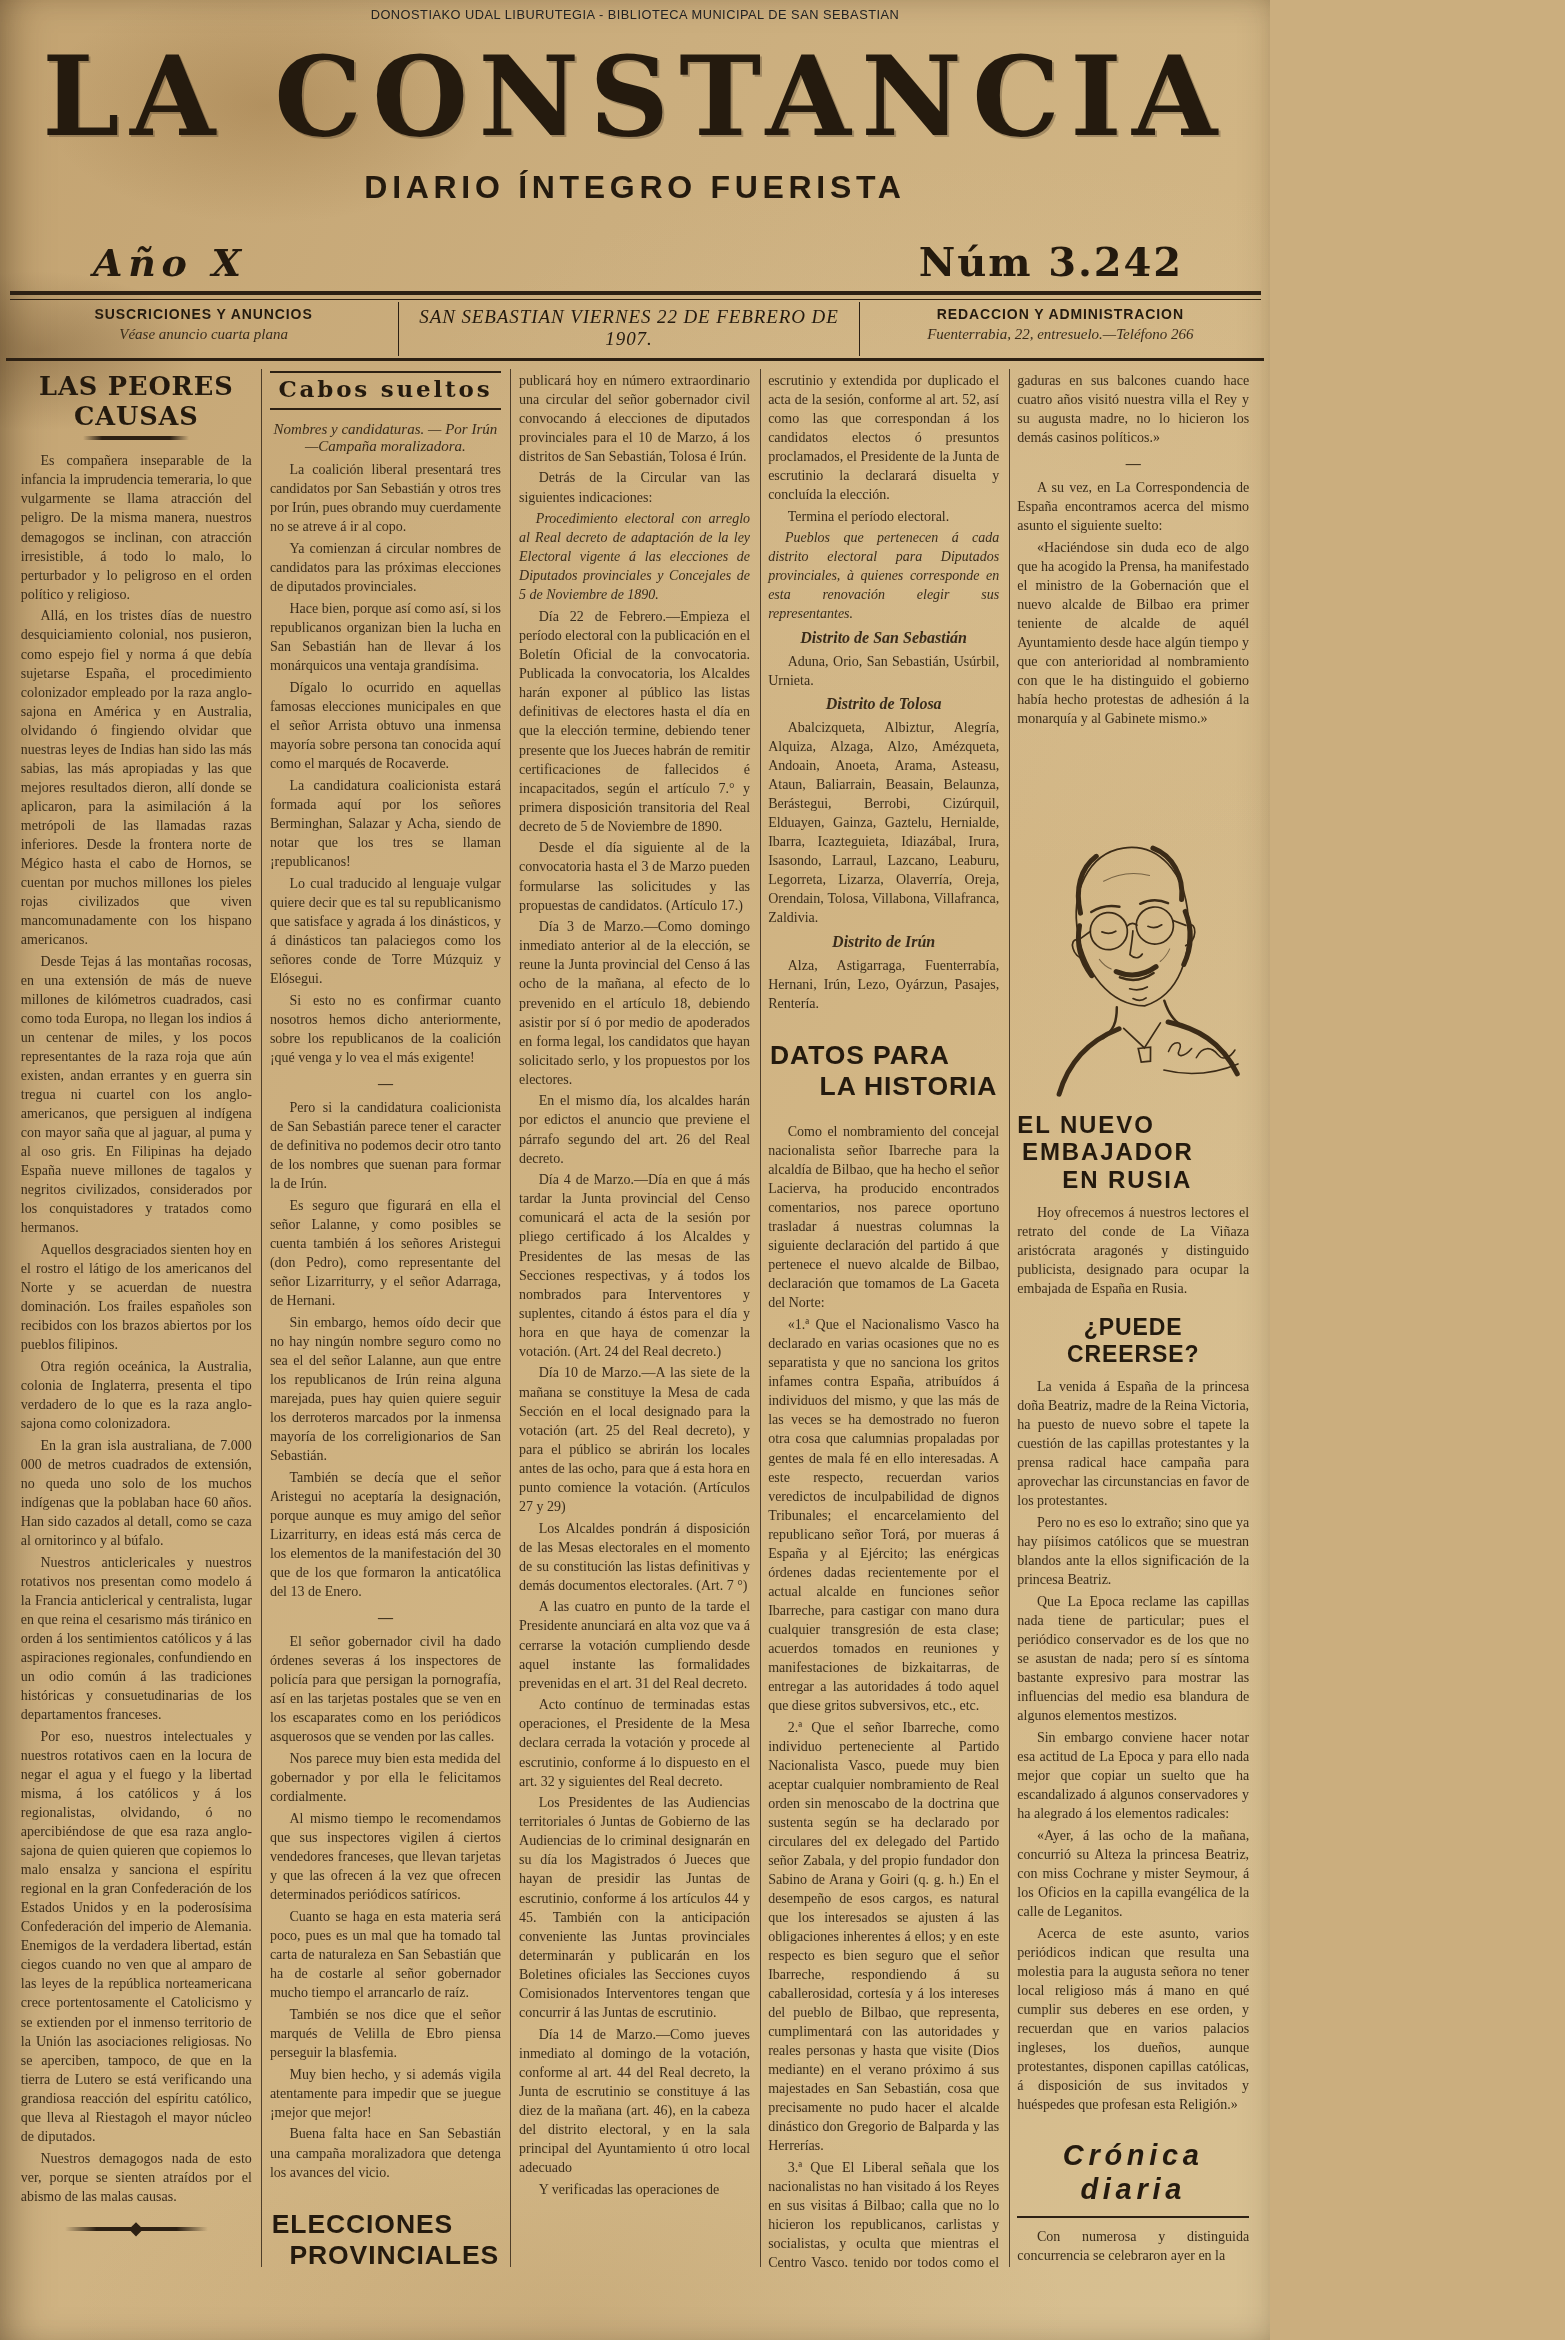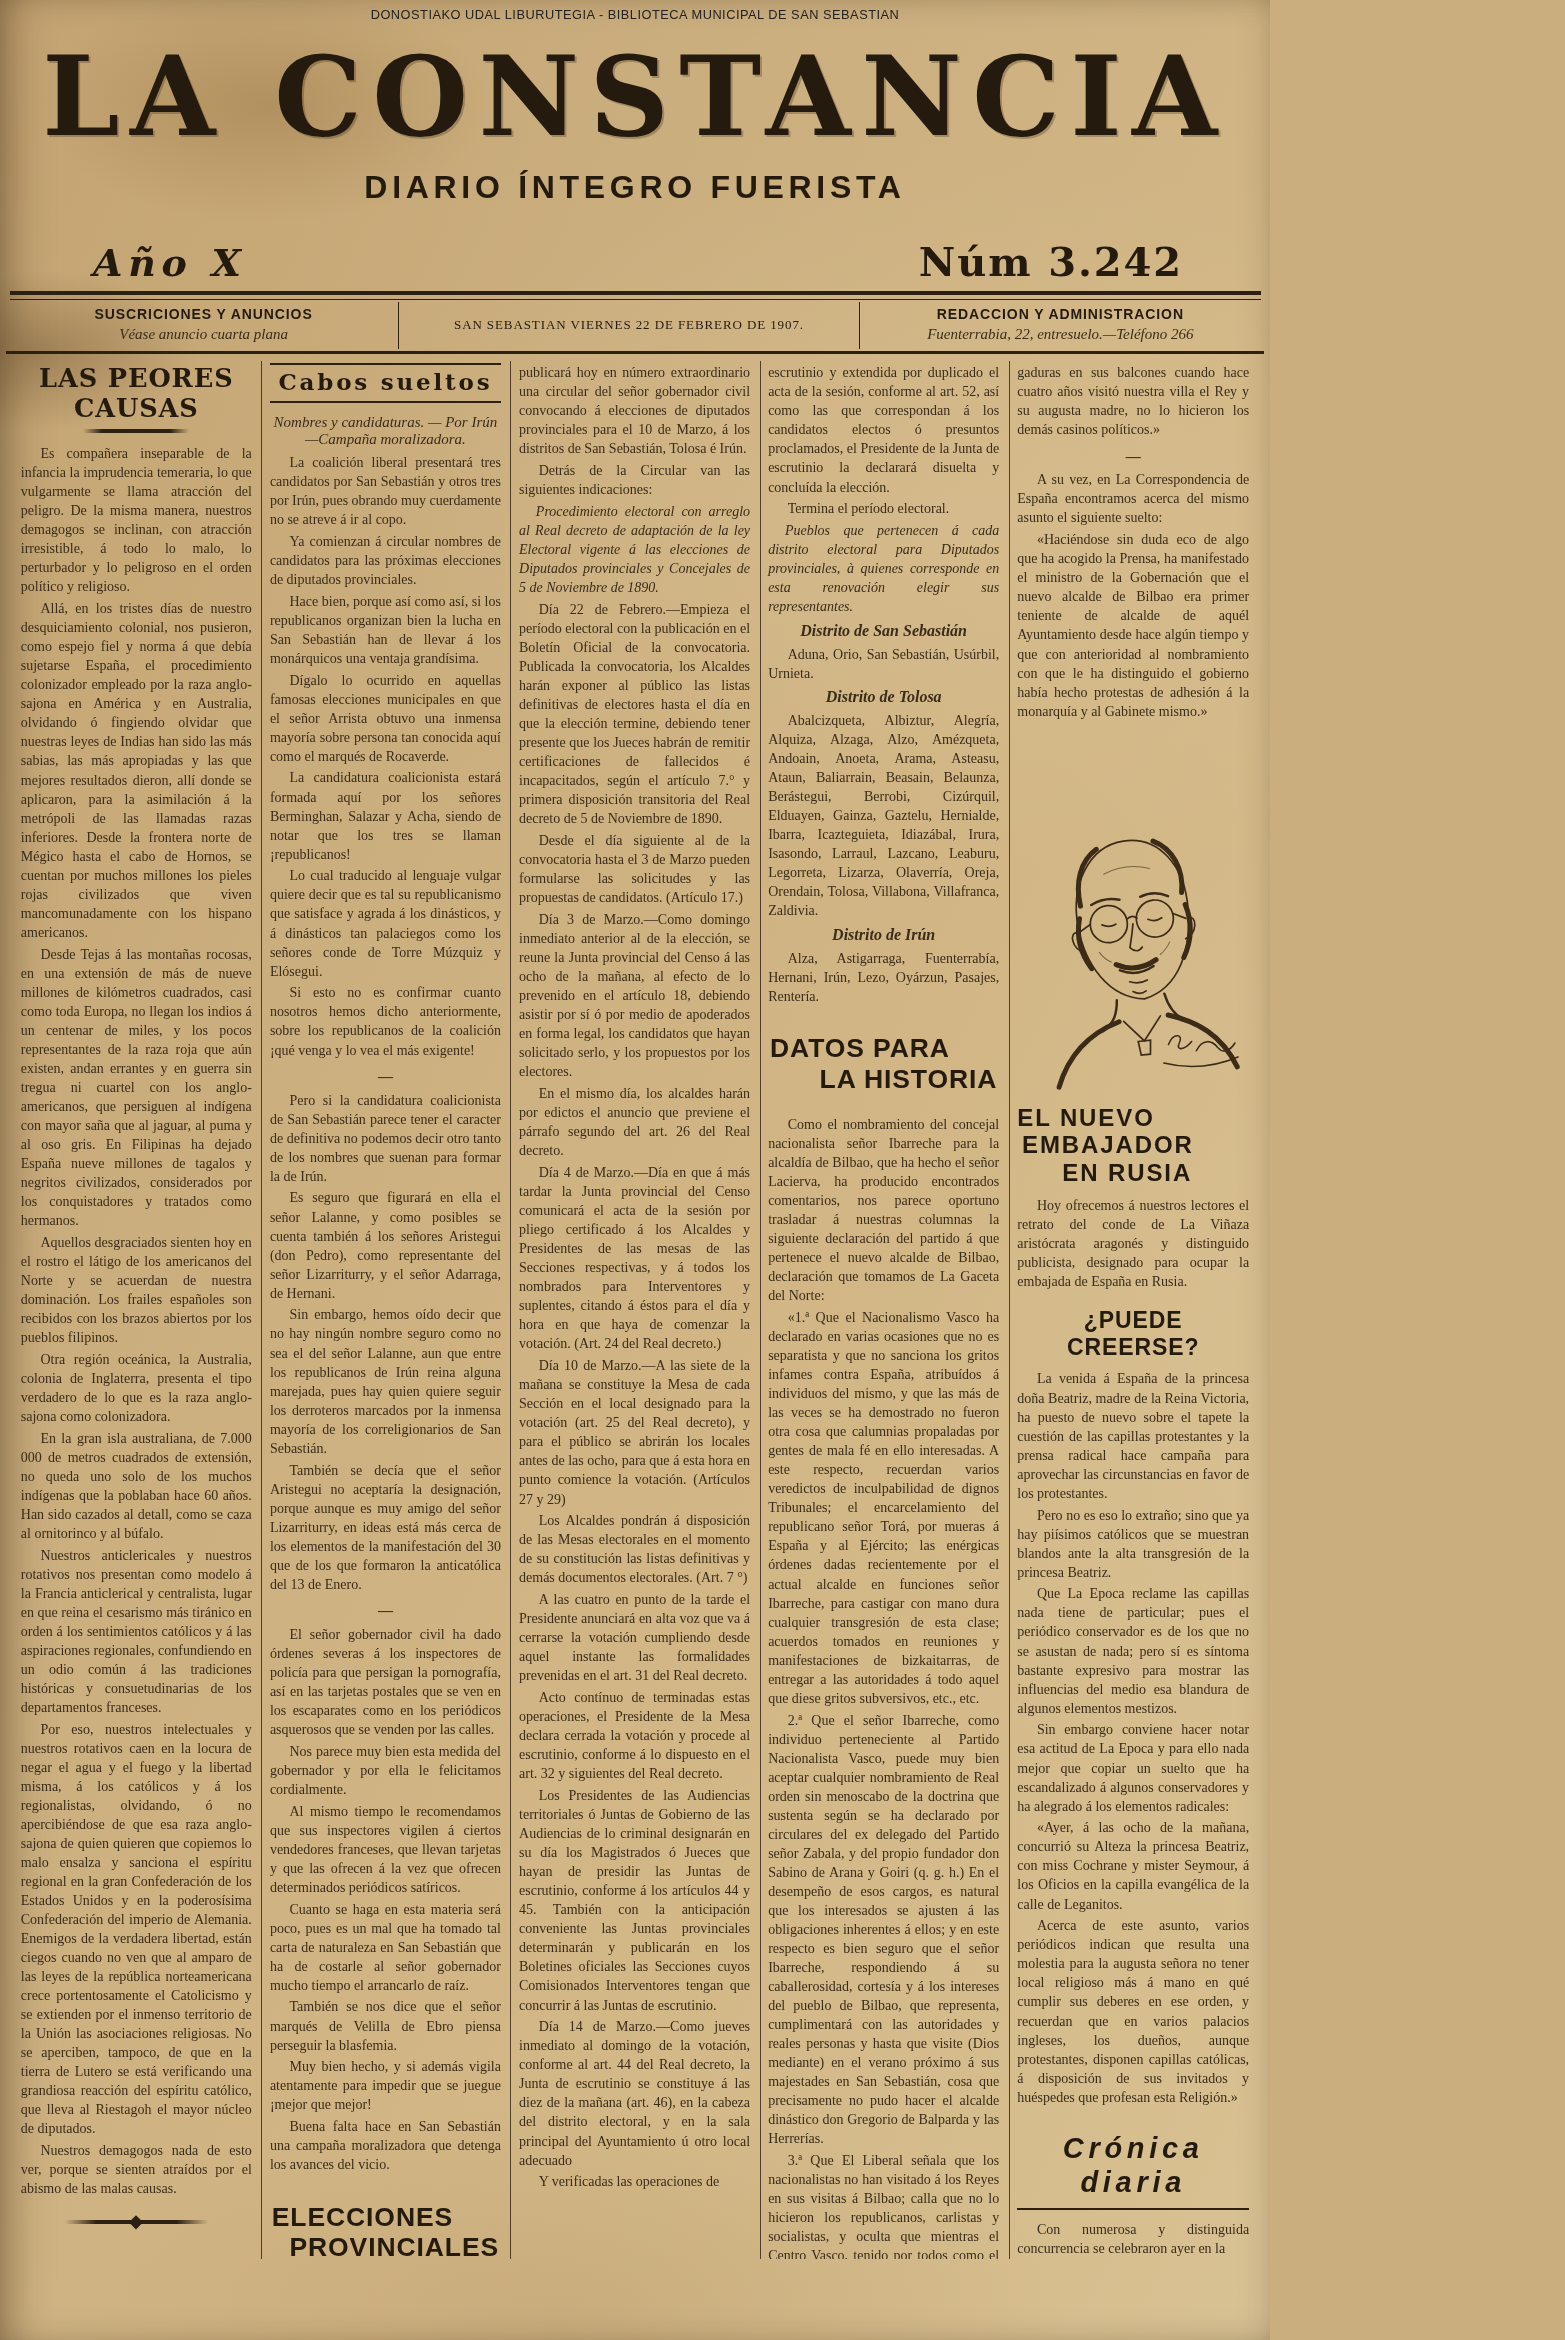--- a/index.html
+++ b/index.html
@@ -43,21 +43,21 @@
   .double-rule{margin:5.7px 9.5px 0; border-top:4.7px solid var(--rule); border-bottom:1.9px solid var(--rule); height:3.8px;}
   .info-row{
     display:flex; align-items:stretch; margin:1.9px 9.5px 0; color:var(--ink2);
   }
   .info-cell{padding:4.7px 7.6px 5.7px; text-align:center;}
   .info-left{width:31%;}
   .info-center{width:37%; border-left:1.9px solid var(--rule); border-right:1.9px solid var(--rule); display:flex; align-items:center; justify-content:center;}
   .info-right{width:32%;}
   .info-title{font-family:Liberation Sans, sans-serif; font-weight:bold; font-size:14px; letter-spacing:0.9px;}
   .info-sub{font-style:italic; font-size:15px; margin-top:3.8px; color:var(--ink);}
-  .dateline{font-size:13px; letter-spacing:0.9px;}
+  .dateline{font-style:italic; font-size:19px; letter-spacing:0.9px;}
   .info-bottom-rule{margin:1.9px 5.7px 0; border-top:3.3px solid var(--rule);}
 
   .columns{
     display:flex; margin:7.6px 11.4px 0 13.2px; height:1898px; overflow:hidden;
   }
   .col{
     width:304px; box-sizing:border-box; padding:1.9px 9.5px 0 7.6px;
     border-right:1.9px solid rgba(46,33,19,.8);
     display:flex; flex-direction:column; overflow:hidden;
     text-align:justify;
@@ -265,21 +265,21 @@
         <div class="b-hl steps">
           <div class="hline hline-0">EL NUEVO</div>
           <div class="hline hline-1">EMBAJADOR</div>
           <div class="hline hline-2">EN RUSIA</div>
         </div>
         <div class="b-p">Hoy ofrecemos á nuestros lectores el retrato del conde de La Viñaza aristócrata aragonés y distinguido publicista, designado para ocupar la embajada de España en Rusia.</div>
         <div class="b-hl center">
           <div class="hline hline-0">¿PUEDE CREERSE?</div>
         </div>
         <div class="b-p">La venida á España de la princesa doña Beatriz, madre de la Reina Victoria, ha puesto de nuevo sobre el tapete la cuestión de las capillas protestantes y la prensa radical hace campaña para aprovechar las circunstancias en favor de los protestantes.</div>
-        <div class="b-p">Pero no es eso lo extraño; sino que ya hay piísimos católicos que se muestran blandos ante la alta transgresión de la princesa Beatriz.</div>
+        <div class="b-p">Pero no es eso lo extraño; sino que ya hay piísimos católicos que se muestran blandos ante la ellos significación de la princesa Beatriz.</div>
         <div class="b-p">Que La Epoca reclame las capillas nada tiene de particular; pues el periódico conservador es de los que no se asustan de nada; pero sí es síntoma bastante expresivo para mostrar las influencias del medio esa blandura de algunos elementos mestizos.</div>
         <div class="b-p">Sin embargo conviene hacer notar esa actitud de La Epoca y para ello nada mejor que copiar un suelto que ha escandalizado á algunos conservadores y ha alegrado á los elementos radicales:</div>
         <div class="b-p">«Ayer, á las ocho de la mañana, concurrió su Alteza la princesa Beatriz, con miss Cochrane y mister Seymour, á los Oficios en la capilla evangélica de la calle de Leganitos.</div>
         <div class="b-p">Acerca de este asunto, varios periódicos indican que resulta una molestia para la augusta señora no tener local religioso más á mano en qué cumplir sus deberes en ese orden, y recuerdan que en varios palacios ingleses, los dueños, aunque protestantes, disponen capillas católicas, á disposición de sus invitados y huéspedes que profesan esta Religión.»</div>
         <div class="b-rule"></div>
         <div class="b-hl ornate">
           <div class="hline hline-0">Crónica diaria</div>
         </div>
         <div class="b-p">Con numerosa y distinguida concurrencia se celebraron ayer en la</div>
       </div>

